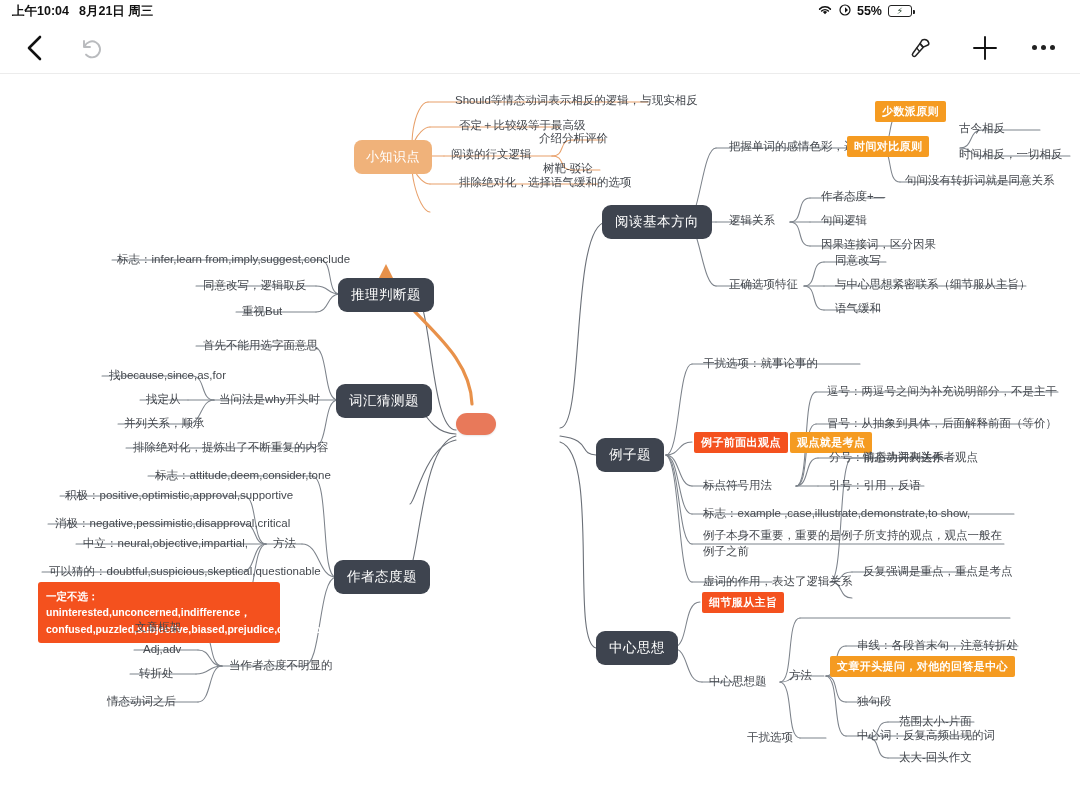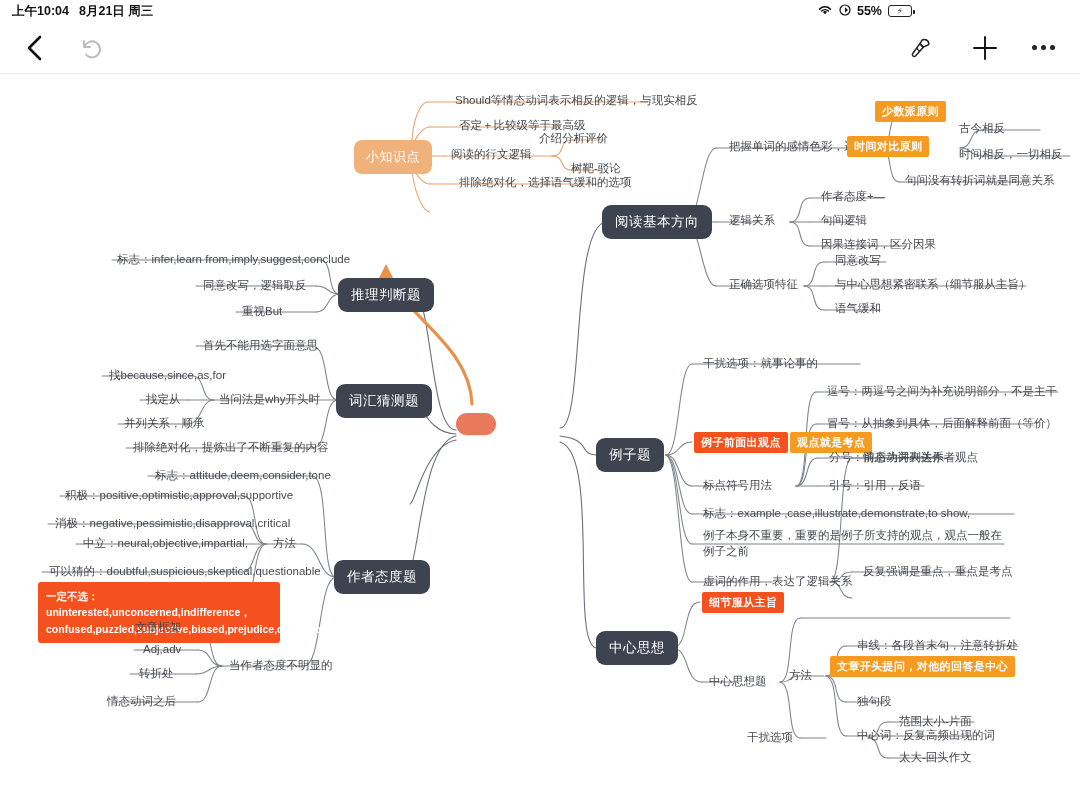--- a/index.html
+++ b/index.html
@@ -315,21 +315,21 @@
 </svg>
 
 <div class="node n-root" style="left:456px;top:339px;"></div>
 
 <div class="node n-peach" style="left:354px;top:66px;">小知识点</div>
 <div class="node n-text" style="left:452px;top:17px;">Should等情态动词表示相反的逻辑，与现实相反</div>
 <div class="node n-text" style="left:456px;top:42px;">否定＋比较级等于最高级</div>
 <div class="node n-text" style="left:448px;top:71px;">阅读的行文逻辑</div>
 <div class="node n-text" style="left:456px;top:99px;">排除绝对化，选择语气缓和的选项</div>
 <div class="node n-text" style="left:536px;top:55px;">介绍分析评价</div>
-<div class="node n-text" style="left:540px;top:85px;margin-left:28px;">树靶-驳论</div>
+<div class="node n-text" style="left:540px;top:85px;">树靶-驳论</div>
 
 <div class="node n-main" style="left:602px;top:131px;">阅读基本方向</div>
 <div class="node n-text" style="left:726px;top:63px;">把握单词的感情色彩，逻辑方向</div>
 <div class="node n-chip-amber" style="left:875px;top:27px;">少数派原则</div>
 <div class="node n-chip-amber" style="left:847px;top:62px;">时间对比原则</div>
 <div class="node n-text" style="left:902px;top:97px;">句间没有转折词就是同意关系</div>
 <div class="node n-text" style="left:956px;top:45px;">古今相反</div>
 <div class="node n-text" style="left:956px;top:71px;">时间相反，一切相反</div>
 
 <div class="node n-text" style="left:726px;top:137px;">逻辑关系</div>

